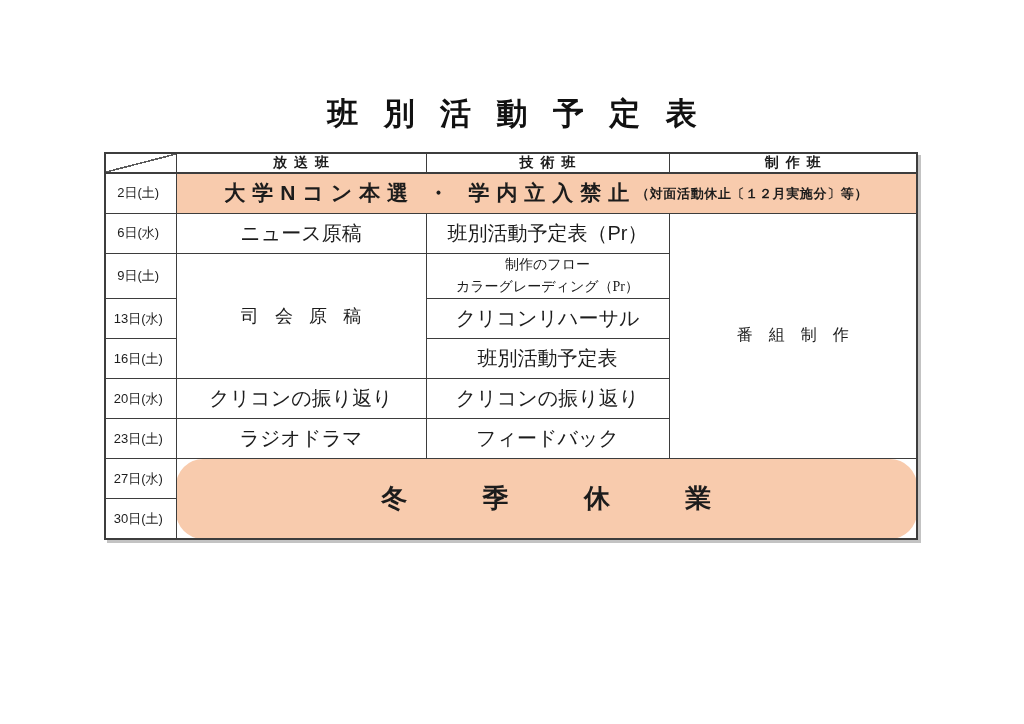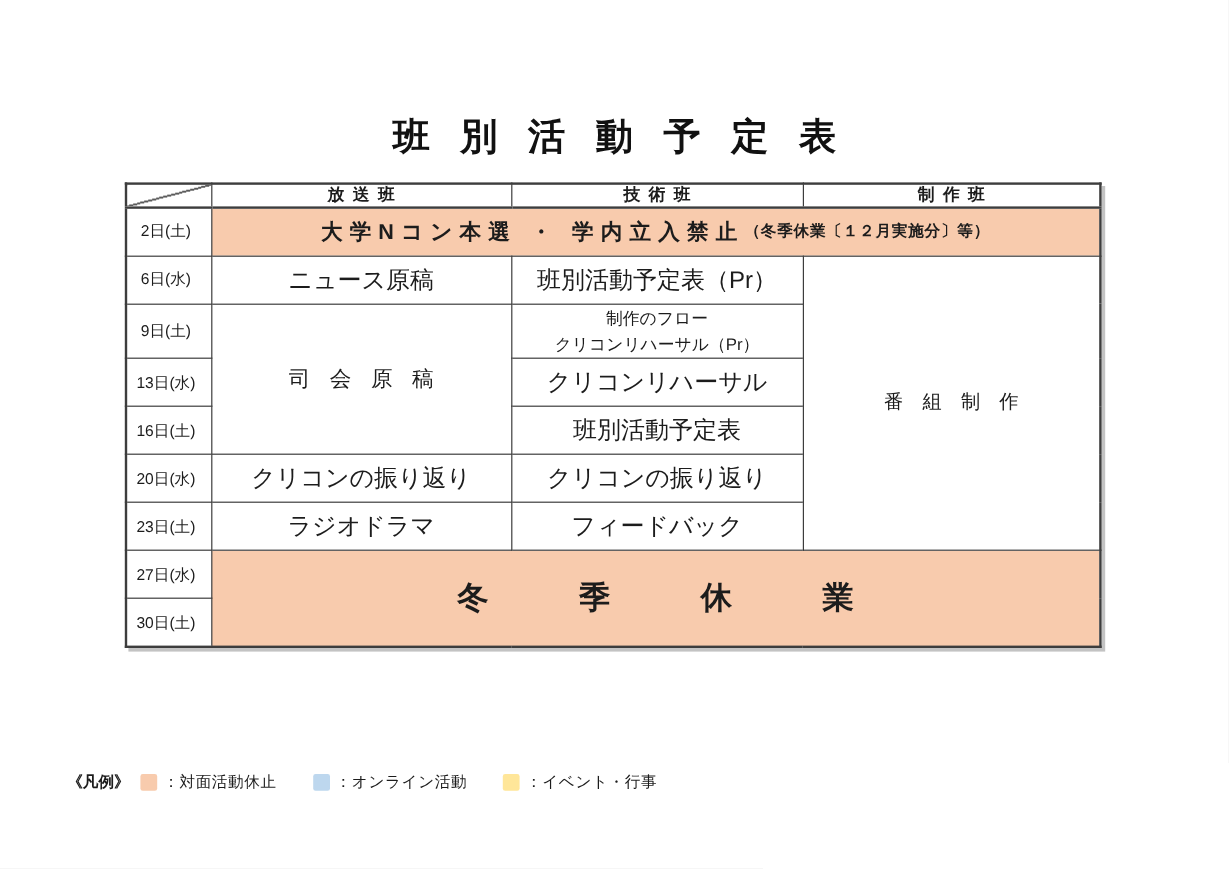--- a/index.html
+++ b/index.html
@@ -50,25 +50,25 @@
         #5a5a5a calc(50% - 0.8px),
         #5a5a5a calc(50% + 0.8px),
         transparent calc(50% + 0.8px));
   }
   tr.data-row { height: 40px; }
   td.date {
     text-align: right; padding-right: 5px; font-size: 13px; color: #1c1c1c;
     background: #fff;
   }
   td.act { font-size: 20px; }
-  td.two-line { font-size: 14px; line-height: 1.6; }
+  td.two-line { font-size: 14px; line-height: 1.6; font-family: Liberation Serif, serif; }
   td.host span { font-size: 18px; letter-spacing: 0.9em; margin-right: -0.9em; }
   td.prod span { font-size: 16px; letter-spacing: 1.0em; margin-right: -1.0em; text-align: right; }
   td.event { text-align: center; }
-  .event-main { font-size: 18px; font-weight: 600; letter-spacing: 0.33em; }
+  .event-main { font-size: 21px; font-weight: 600; letter-spacing: 0.33em; }
   .event-note { font-size: 13px; font-weight: 600; letter-spacing: 0.05em; vertical-align: 2px; }
   td.winter span {
     font-size: 26px; font-weight: 800;
     letter-spacing: 2.9em; margin-right: -2.9em;
   }
 
   
   .legend {
     position: absolute; left: 56px; top: 643px; height: 18px;
     display: flex; align-items: center; font-size: 13px; color: #1c1c1c;
@@ -112,41 +112,41 @@
       <tr class="head-row">
         <th class="corner"></th>
         <th><span>放送班</span></th>
         <th><span>技術班</span></th>
         <th><span>制作班</span></th>
       </tr>
 
       <tr class="data-row">
         <td class="date">2日(土)</td>
         <td class="event" colspan="3" style="background-color: rgb(248, 203, 173);">
-          <span class="event-main">大学Nコン本選 ・ 学内立入禁止</span><span class="event-note">（冬季休業〔１２月実施分〕等）</span>
+          <span class="event-main">大学Nコン本選 ・ 学内立入禁止</span><span class="event-note">（対面活動休止〔１２月実施分〕等）</span>
         </td>
       </tr>
 
       <tr class="data-row">
         <td class="date">6日(水)</td>
         <td class="act">ニュース原稿</td>
         <td class="act">班別活動予定表（Pr）</td>
         <td class="prod" rowspan="6">
           <span>番組制作</span>
         </td>
       </tr>
 
       <tr class="data-row">
         <td class="date">9日(土)</td>
         <td class="host" rowspan="3">
           <span>司会原稿</span>
         </td>
         <td class="two-line">
           <div>制作のフロー</div>
-          <div>クリコンリハーサル（Pr）</div>
+          <div>カラーグレーディング（Pr）</div>
         </td>
       </tr>
 
       <tr class="data-row">
         <td class="date">13日(水)</td>
         <td class="act">クリコンリハーサル</td>
       </tr>
 
       <tr class="data-row">
         <td class="date">16日(土)</td>
@@ -160,41 +160,26 @@
       </tr>
 
       <tr class="data-row">
         <td class="date">23日(土)</td>
         <td class="act">ラジオドラマ</td>
         <td class="act">フィードバック</td>
       </tr>
 
       <tr class="data-row">
         <td class="date">27日(水)</td>
-        <td class="winter" colspan="3" rowspan="2" style="background-color: rgb(248, 203, 173);">
+        <td class="winter" colspan="3" rowspan="2" style="background-color: rgb(248, 203, 173); border-radius: 27px;">
           <span>冬季休業</span>
         </td>
       </tr>
 
       <tr class="data-row">
         <td class="date">30日(土)</td>
       </tr>
     </tbody>
   </table>
 
-  <div class="legend">
-    <span class="legend-title">《凡例》</span>
-    <span class="item">
-      <span class="swatch" style="background-color: rgb(248, 203, 173);"></span>
-      <span class="lbl">：対面活動休止</span>
-    </span>
-    <span class="item">
-      <span class="swatch" style="background-color: rgb(189, 215, 238);"></span>
-      <span class="lbl">：オンライン活動</span>
-    </span>
-    <span class="item">
-      <span class="swatch" style="background-color: rgb(255, 230, 153);"></span>
-      <span class="lbl">：イベント・行事</span>
-    </span>
-  </div>
 
 
 </div>
 
 </body></html>

